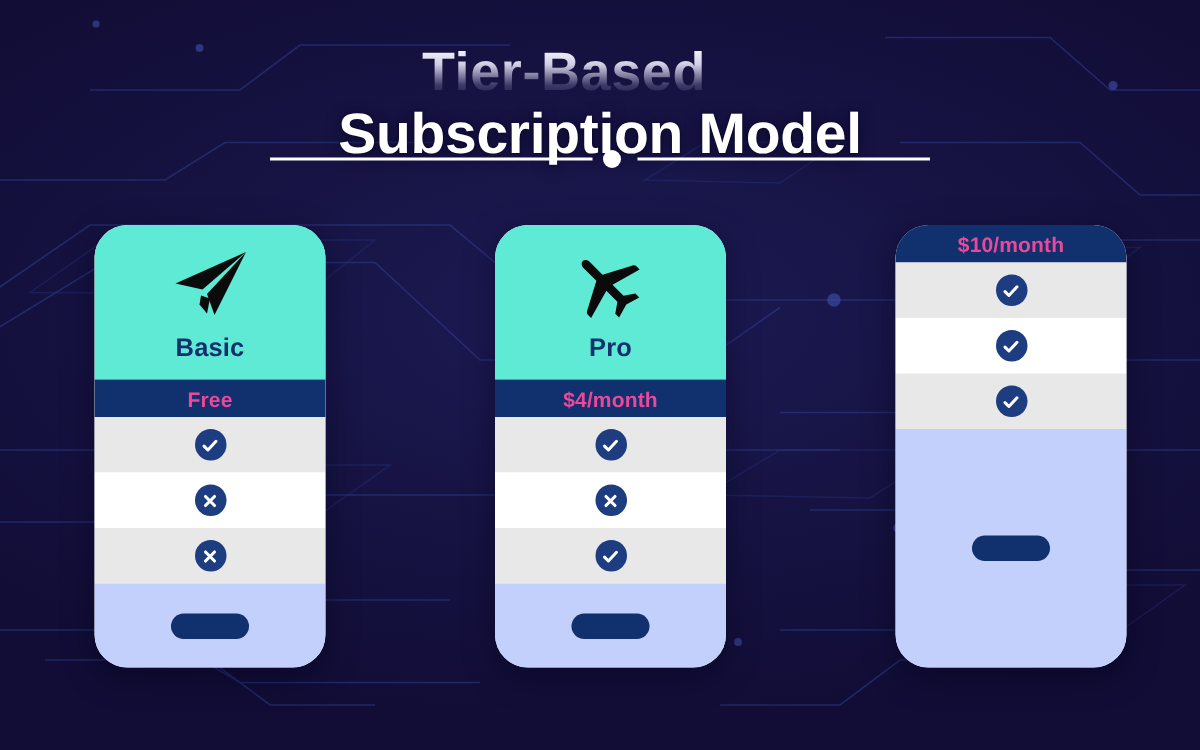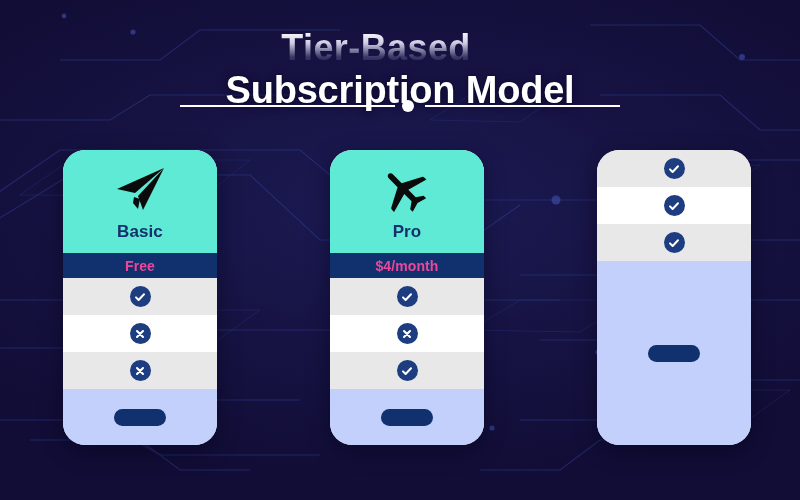--- a/index.html
+++ b/index.html
@@ -333,20 +333,21 @@
           </svg>
         </span>
       </div>
 
       <div class="card-foot">
         <div class="cta-pill"></div>
       </div>
     </div>
 
     <div class="card c2">
+      <div class="price-bar">$10/month</div>
 
       <div class="feature-row odd">
         <span class="badge">
           <svg width="12" height="12" viewBox="0 0 12 12" aria-hidden="true">
             <path d="M2 6.4 L4.6 9 L10 3.2" fill="none" stroke="#ffffff" stroke-width="2" stroke-linecap="round" stroke-linejoin="round"></path>
           </svg>
         </span>
       </div>
       <div class="feature-row even">
         <span class="badge">

